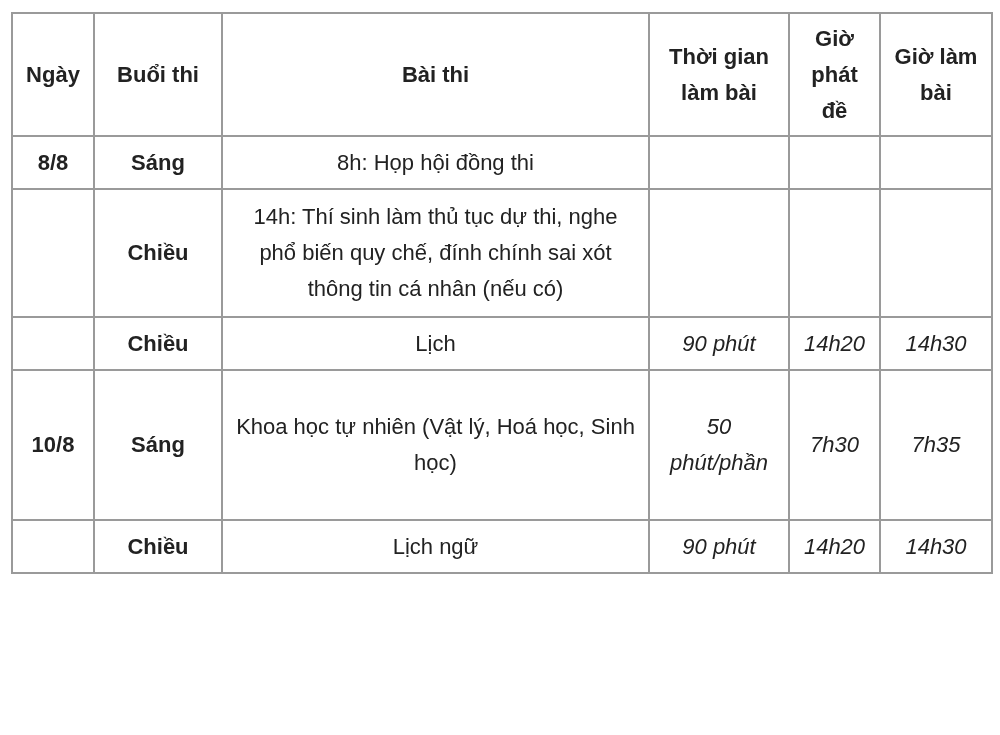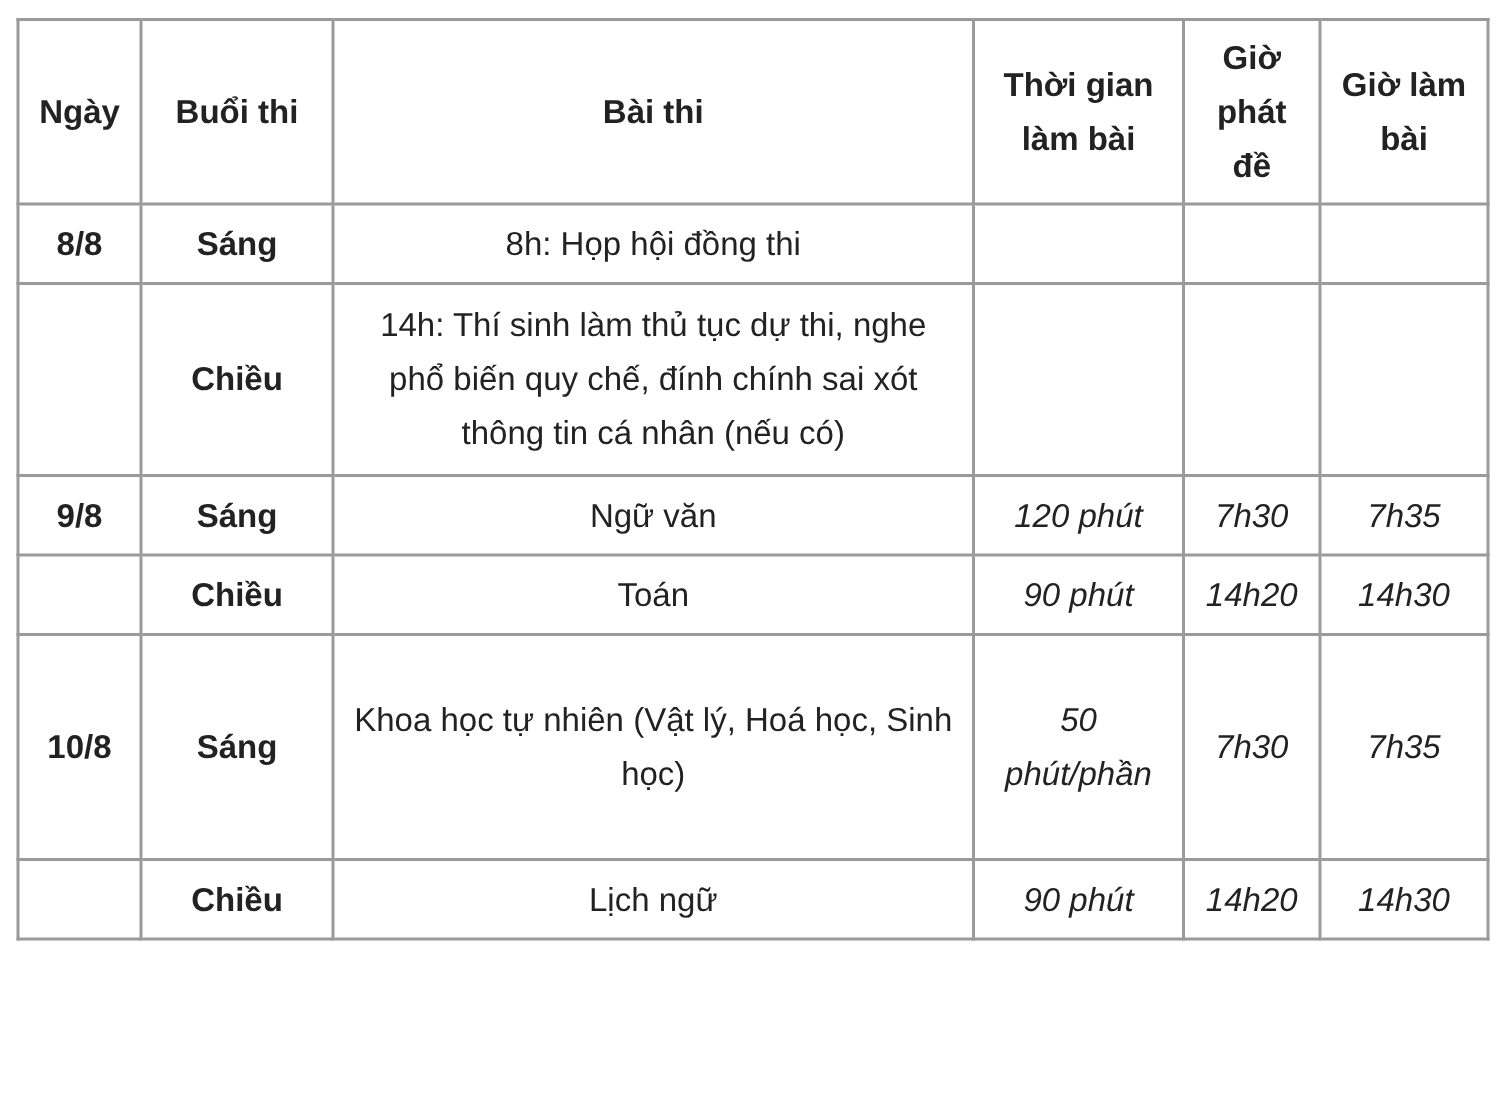--- a/index.html
+++ b/index.html
@@ -50,31 +50,23 @@
   </tr>
   <tr class="h-s3">
     <td class="b"></td>
     <td class="b">Chiều</td>
     <td style="padding:0 14px">14h: Thí sinh làm thủ tục dự thi, nghe phổ biến quy chế, đính chính sai xót thông tin cá nhân (nếu có)</td>
     <td class="i"></td>
     <td class="i"></td>
     <td class="i"></td>
   </tr>
   <tr class="h-s1">
-    <td class="b">9/8</td>
-    <td class="b">Sáng</td>
-    <td>Ngữ văn</td>
-    <td class="i">120 phút</td>
-    <td class="i">7h30</td>
-    <td class="i">7h35</td>
-  </tr>
-  <tr class="h-s1">
     <td class="b"></td>
     <td class="b">Chiều</td>
-    <td>Toán</td>
+    <td>Lịch</td>
     <td class="i">90 phút</td>
     <td class="i">14h20</td>
     <td class="i">14h30</td>
   </tr>
   <tr class="h-s2">
     <td class="b">10/8</td>
     <td class="b">Sáng</td>
     <td style="padding:0 4px">Khoa học tự nhiên (Vật lý, Hoá học, Sinh học)</td>
     <td class="i" style="padding:0 14px">50 phút/phần</td>
     <td class="i">7h30</td>

